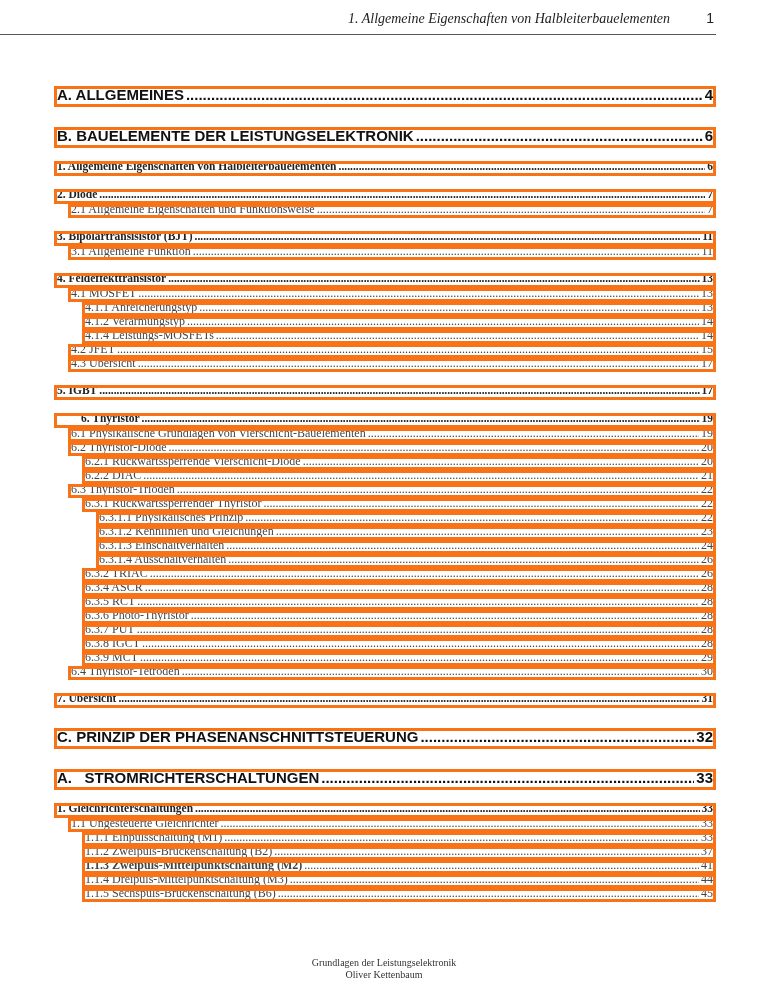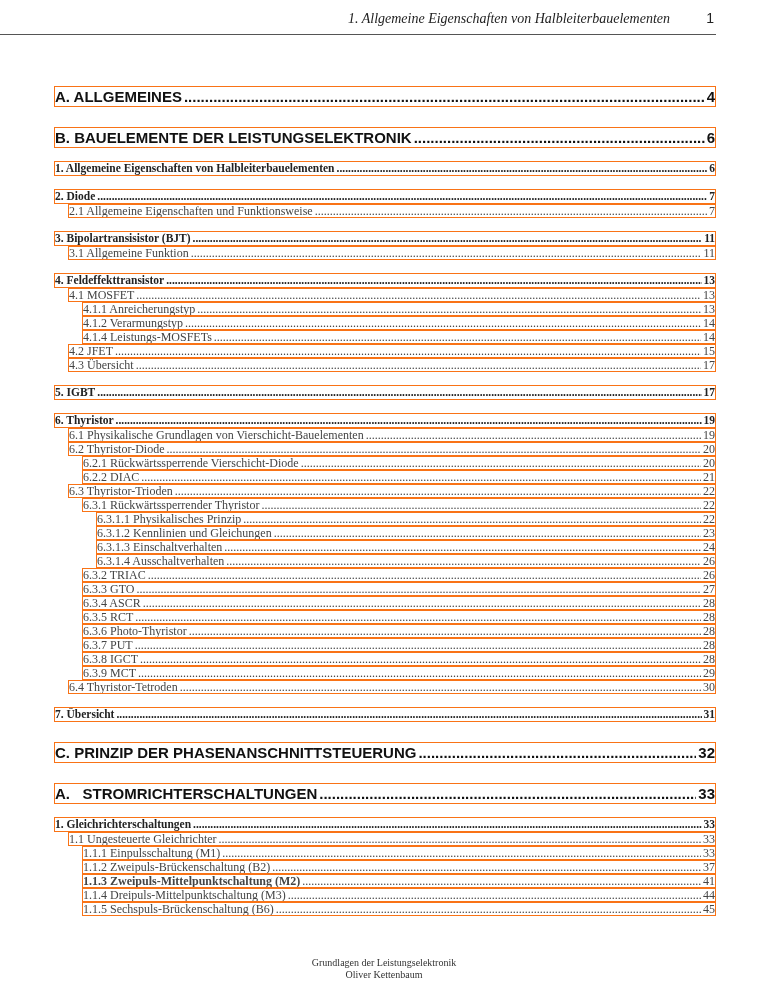--- a/index.html
+++ b/index.html
@@ -1,21 +1,21 @@
 <!DOCTYPE html>
 <html><head>
 <meta charset="utf-8">
 <style>
   html, body { margin: 0; padding: 0; background: #ffffff; }
   body { width: 768px; height: 994px; position: relative; overflow: hidden; font-family: "Liberation Serif", serif; color: #222; }
   .header { position: absolute; left: 0; top: 0; width: 716px; height: 34px; border-bottom: 1px solid #555; }
   .header-title { position: absolute; right: 46px; top: 11px; font-style: italic; font-size: 14px; color: #222; }
   .header-page { position: absolute; right: 2px; top: 10px; font-family: "Liberation Sans", sans-serif; font-size: 14px; color: #222; }
   .toc { position: absolute; left: 54px; top: 86px; width: 662px; }
-  .entry { position: relative; box-sizing: border-box; border: 1px solid #f97316; display: flex; align-items: flex-end; white-space: nowrap; overflow: hidden; background: #fff; }
+  .entry { position: relative; box-sizing: border-box; border: 3px solid #f97316; display: flex; align-items: flex-end; white-space: nowrap; overflow: hidden; background: #fff; }
   .entry .label { flex: 0 0 auto; padding-right: 2px; }
   .entry .leader { flex: 1 1 auto; overflow: hidden; }
   .entry .leader::after { content: "............................................................................................................................................................................................................................................................................................................................................"; }
   .entry .page { flex: 0 0 auto; padding-left: 2px; }
   .part { font-family: "Liberation Sans", sans-serif; font-weight: bold; font-size: 15px; height: 21px; line-height: 19px; color: #111; }
   .part .leader::after { letter-spacing: 0px; }
   .chap { font-weight: bold; font-size: 11.5px; height: 15px; line-height: 13px; color: #222; }
   .sec { font-size: 12px; height: 14px; line-height: 12px; color: #444; }
   .l1 { margin-left: 14px; }
   .l2 { margin-left: 28px; }
@@ -102,21 +102,21 @@
       <span class="label" style="white-space: pre;">4.3 Übersicht</span>
       <span class="leader"></span>
       <span class="page">17</span>
     </div>
     <div class="entry chap gap-chap">
       <span class="label" style="white-space: pre;">5. IGBT</span>
       <span class="leader"></span>
       <span class="page">17</span>
     </div>
     <div class="entry chap gap-chap">
-      <span class="label" style="white-space: pre;">6. Thyristor</span>
+      <span class="label" style="white-space: pre; padding-left: 24px;">6. Thyristor</span>
       <span class="leader"></span>
       <span class="page">19</span>
     </div>
     <div class="entry sec l1">
       <span class="label" style="white-space: pre;">6.1 Physikalische Grundlagen von Vierschicht-Bauelementen</span>
       <span class="leader"></span>
       <span class="page">19</span>
     </div>
     <div class="entry sec l1">
       <span class="label" style="white-space: pre;">6.2 Thyristor-Diode</span>
@@ -160,25 +160,20 @@
     </div>
     <div class="entry sec l3">
       <span class="label" style="white-space: pre;">6.3.1.4 Ausschaltverhalten</span>
       <span class="leader"></span>
       <span class="page">26</span>
     </div>
     <div class="entry sec l2">
       <span class="label" style="white-space: pre;">6.3.2 TRIAC</span>
       <span class="leader"></span>
       <span class="page">26</span>
-    </div>
-    <div class="entry sec l2">
-      <span class="label" style="white-space: pre;">6.3.3 GTO</span>
-      <span class="leader"></span>
-      <span class="page">27</span>
     </div>
     <div class="entry sec l2">
       <span class="label" style="white-space: pre;">6.3.4 ASCR</span>
       <span class="leader"></span>
       <span class="page">28</span>
     </div>
     <div class="entry sec l2">
       <span class="label" style="white-space: pre;">6.3.5 RCT</span>
       <span class="leader"></span>
       <span class="page">28</span>

